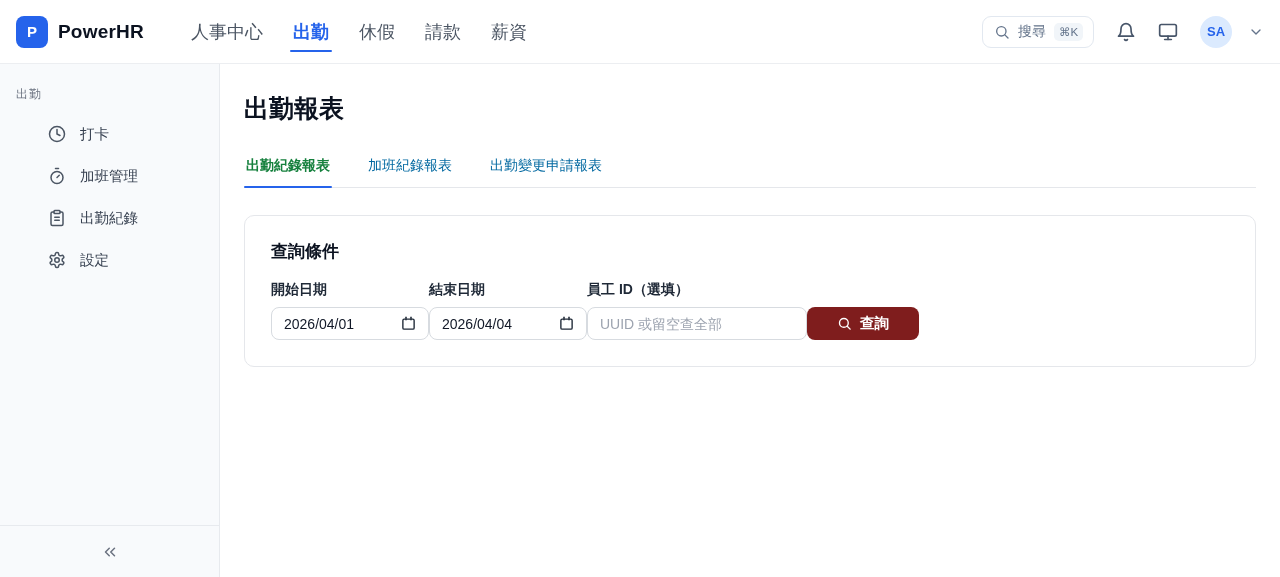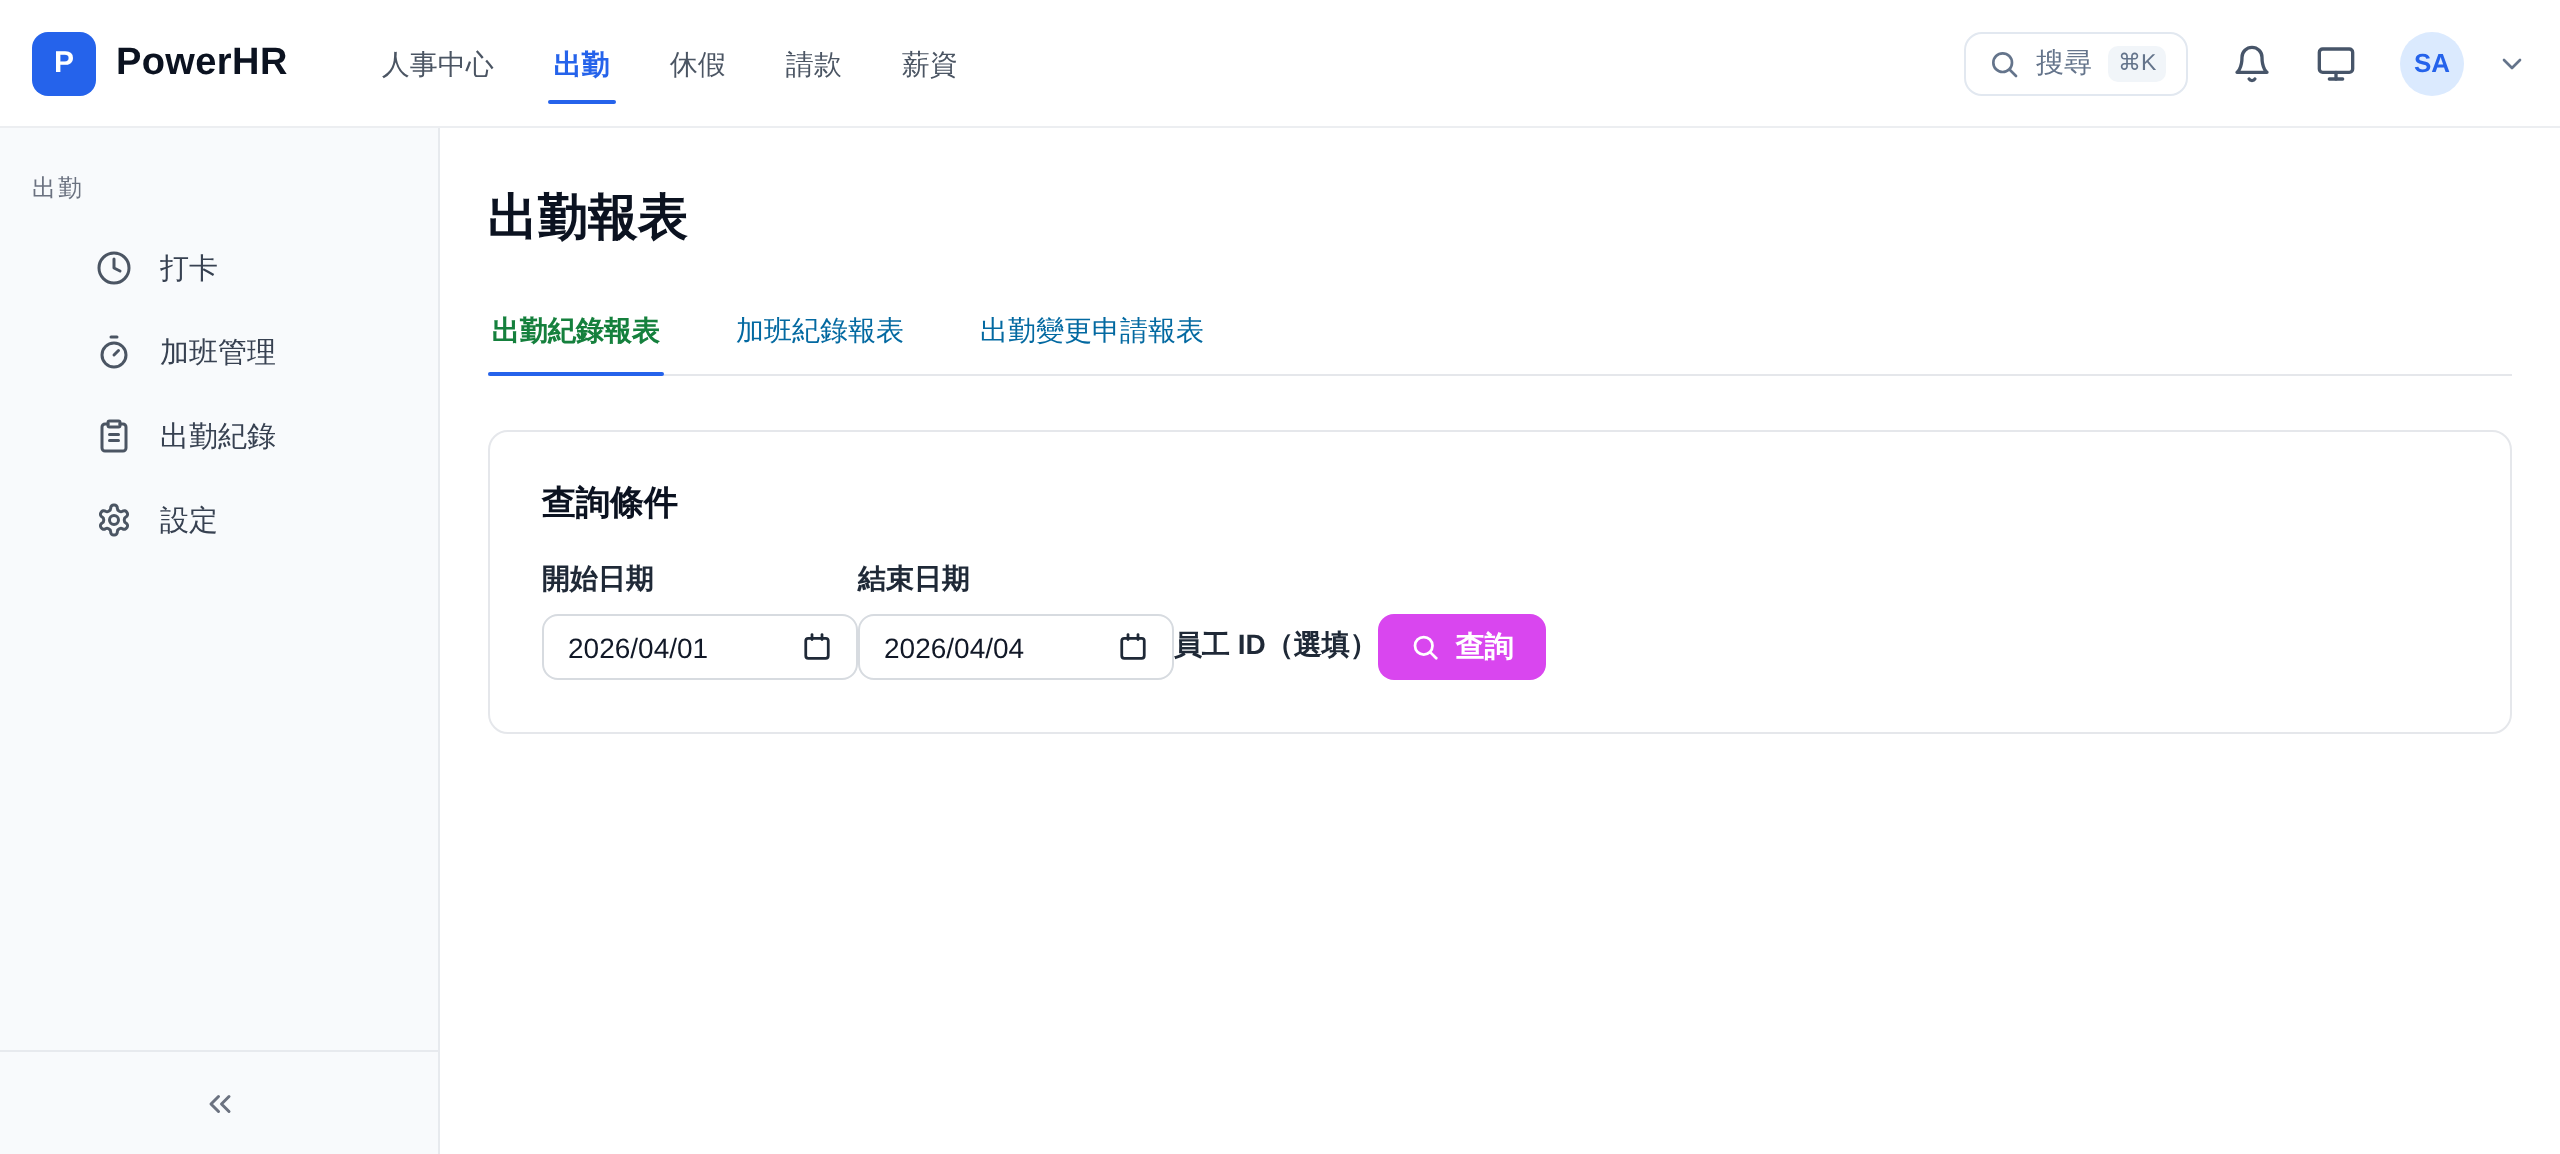--- a/index.html
+++ b/index.html
@@ -18,21 +18,21 @@
   .brand { display:flex; align-items:center; gap:10px; cursor:pointer; }
   .logo {
     width:32px; height:32px; border-radius:8px; background:#2563eb;
     color:#fff; font-weight:bold; font-size:15px;
     display:flex; align-items:center; justify-content:center;
   }
   .brand-name { font-size:19px; font-weight:bold; color:#0b1220; letter-spacing:.2px; }
 
   .topnav { display:flex; align-items:center; gap:28px; margin-left:46px; height:100%; }
   .nav-item {
-    font-size:14px; color:#4b5563; cursor:pointer;
+    font-size:18px; color:#4b5563; cursor:pointer;
     padding:6px 1px; position:relative; line-height:20px;
   }
   .nav-item.active { color:#2563eb; font-weight:bold; }
   .nav-item.active::after {
     content:""; position:absolute; left:-2px; right:-2px; bottom:-4px;
     height:2px; background:#2563eb; border-radius:2px;
   }
 
   .header-right { margin-left:auto; display:flex; align-items:center; gap:22px;padding-left:28px; }
   .search-pill {
@@ -102,22 +102,22 @@
     display:flex; align-items:center; padding:0 12px; font-size:14px; color:#111827;
   }
   .date-box { width:158px; justify-content:space-between; cursor:text; }
   .text-input {
     width:220px; height:33px; border:1px solid #d7dbe0; border-radius:8px;
     padding:0 12px; font-size:14px; color:#111827; outline:none;
     font-family:inherit;
   }
   .text-input::placeholder { color:#9ca3af; }
   .primary-btn {
-    height:33px; padding:0 16px; border:none; border-radius:8px;
-    background:#d946ef; color:#fff; font-size:14.5px; font-weight:bold;
+    height:33px; padding:0 30px; border:none; border-radius:8px;
+    background:#7f1d1d; color:#fff; font-size:14.5px; font-weight:bold;
     display:flex; align-items:center; gap:8px; cursor:pointer;
     font-family:Liberation Serif, serif;
   }
 </style>
 </head>
 <body>
 
 <div class="header">
   <div class="brand">
     <div class="logo">P</div>
@@ -265,20 +265,21 @@
                   <rect x="3" y="5" width="18" height="16" rx="2"></rect>
                   <line x1="8" y1="2" x2="8" y2="6"></line>
                   <line x1="16" y1="2" x2="16" y2="6"></line>
                 </svg>
             </span>
           </div>
         </div>
 
         <div>
           <div class="field-label">員工 ID（選填）</div>
+          <input class="text-input" type="text" placeholder="UUID 或留空查全部" style="">
         </div>
 
         <button class="primary-btn">
           <span>
             <svg width="15" height="15" viewBox="0 0 24 24" fill="none" stroke="#ffffff" stroke-width="2.2" stroke-linecap="round" stroke-linejoin="round">
                 <circle cx="11" cy="11" r="7"></circle>
                 <line x1="21" y1="21" x2="16.3" y2="16.3"></line>
               </svg>
           </span>
           <span>查詢</span>

